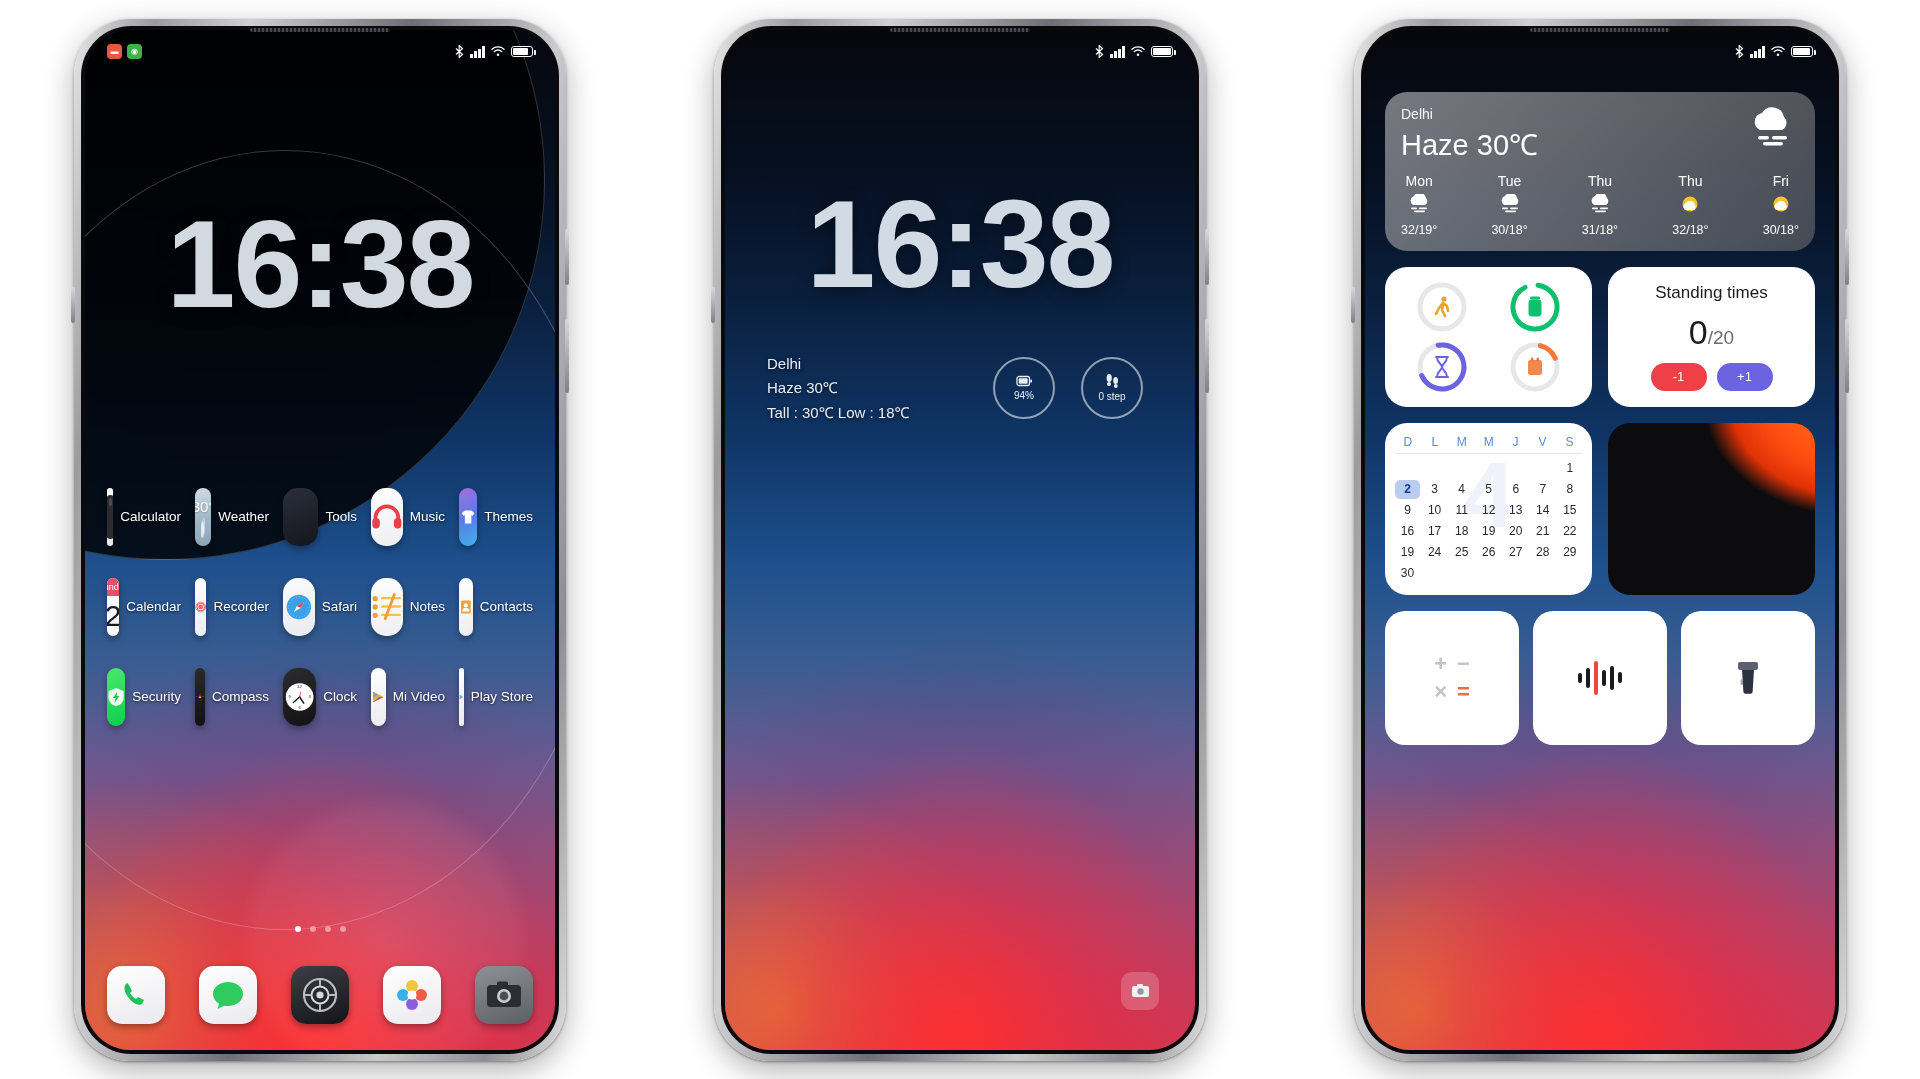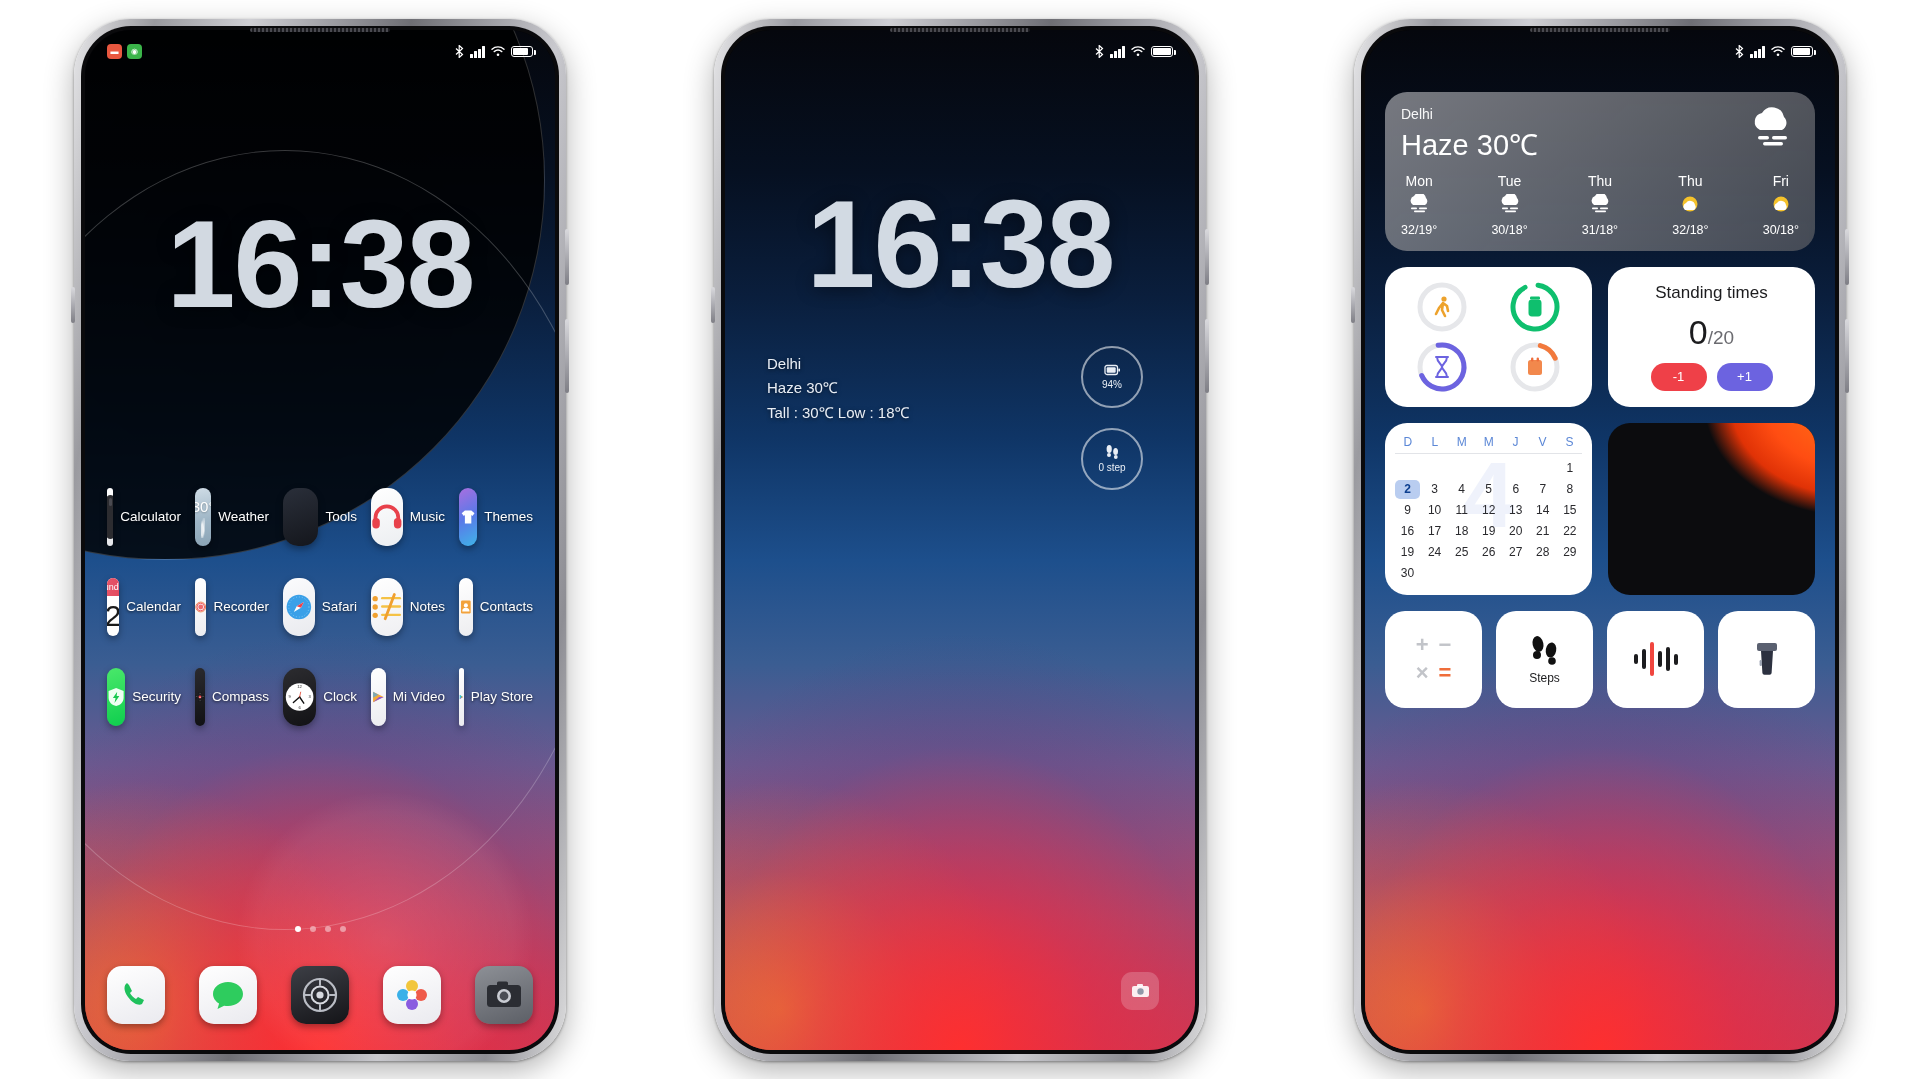--- a/index.html
+++ b/index.html
@@ -204,21 +204,21 @@
     position:absolute; left:0; right:0; bottom:26px; z-index:4;
     display:flex; justify-content:space-between; padding: 0 22px;
   }
   .dock .icon { width:58px; height:58px; }
 
   
   .lock-weather {
     position:absolute; left:42px; top:322px; z-index:4; color:#e9eef5;
     font-size:15px; line-height:1.65; text-shadow:0 1px 4px rgba(0,0,0,.6);
   }
-  .lock-rings { position:absolute; right:52px; top:316px; z-index:4; display:flex; gap:20px;flex-direction:column; }
+  .lock-rings { position:absolute; right:52px; top:327px; z-index:4; display:flex; gap:26px; }
   .ring {
     width:62px; height:62px; border-radius:50%;
     border:2px solid rgba(255,255,255,.55);
     display:flex; flex-direction:column; align-items:center; justify-content:center;
     gap:2px; color:#e9eef5;
   }
   .ring .rv { font-size:10px; }
   .lock-cam {
     position:absolute; right:36px; bottom:40px; z-index:4;
     width:38px; height:38px; border-radius:11px;
@@ -873,29 +873,20 @@
           <div class="w-tools">
             <div class="tool">
               <div class="calc-mini">
                 <span>+</span>
                   <span>−</span>
                   <span>×</span>
                   <span class="o">=</span>
               </div>
             </div>
             <div class="tool">
-              <svg width="34" height="36" viewBox="0 0 34 36">
-                <ellipse cx="10" cy="11" rx="5.4" ry="8" fill="#111" transform="rotate(-12 10 11)"></ellipse>
-                <ellipse cx="9" cy="22" rx="4" ry="4" fill="#111"></ellipse>
-                <ellipse cx="23" cy="17" rx="5.2" ry="7.6" fill="#111" transform="rotate(10 23 17)"></ellipse>
-                <ellipse cx="24" cy="28" rx="3.8" ry="3.8" fill="#111"></ellipse>
-              </svg>
-              <div class="tool-lbl">Steps</div>
-            </div>
-            <div class="tool">
               <div class="wave">
                 <i style="height:10px"></i>
                   <i style="height:20px"></i>
                   <i class="r" style="height:34px"></i>
                   <i style="height:16px"></i>
                   <i style="height:24px"></i>
                   <i style="height:11px"></i>
               </div>
             </div>
             <div class="tool">

